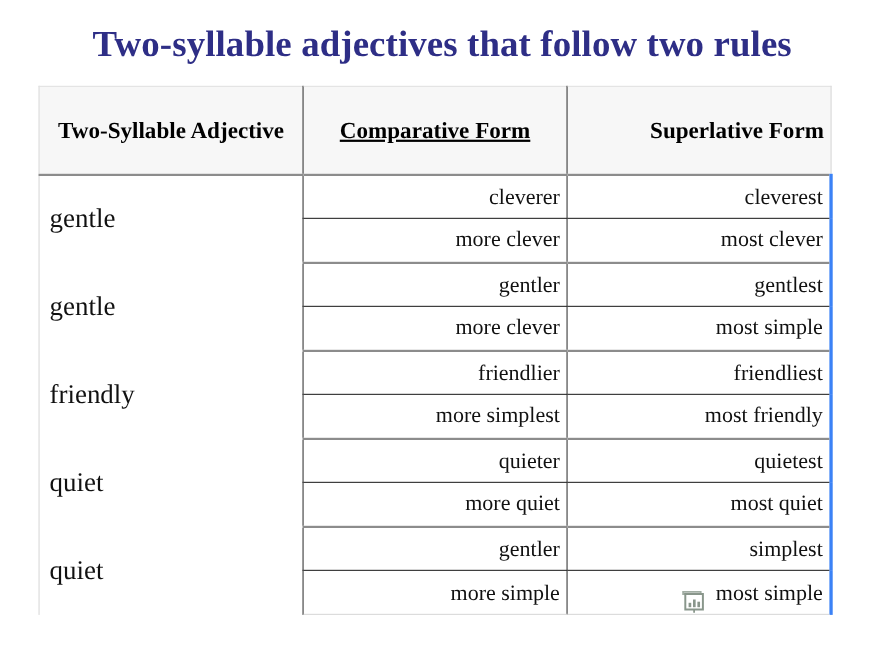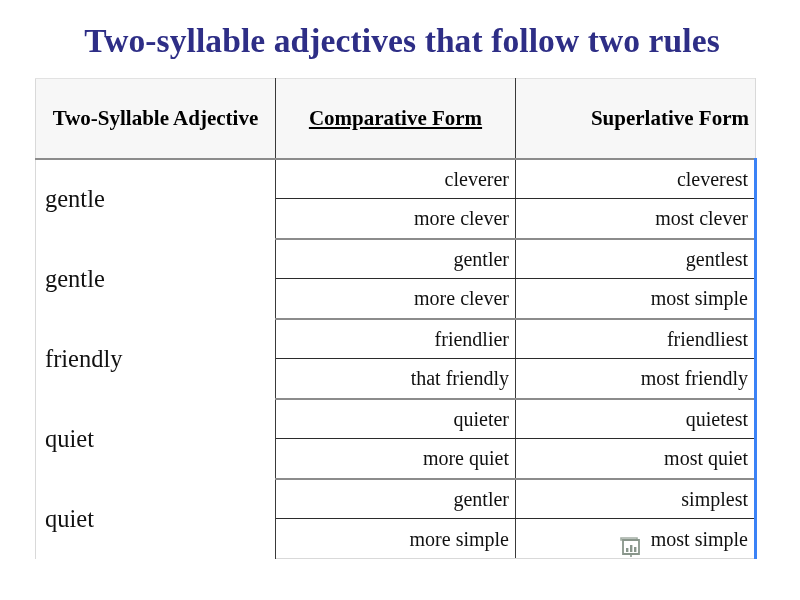--- a/index.html
+++ b/index.html
@@ -193,21 +193,21 @@
         <td class="cell-form">more clever</td>
         <td class="cell-form last-col">most simple</td>
       </tr>
 
       <tr class="sub-a">
         <td class="cell-adj" rowspan="2">friendly</td>
         <td class="cell-form">friendlier</td>
         <td class="cell-form last-col">friendliest</td>
       </tr>
       <tr class="sub-b">
-        <td class="cell-form">that friendly</td>
+        <td class="cell-form">more simplest</td>
         <td class="cell-form last-col">most friendly</td>
       </tr>
 
       <tr class="sub-a">
         <td class="cell-adj" rowspan="2">quiet</td>
         <td class="cell-form">quieter</td>
         <td class="cell-form last-col">quietest</td>
       </tr>
       <tr class="sub-b">
         <td class="cell-form">more quiet</td>

